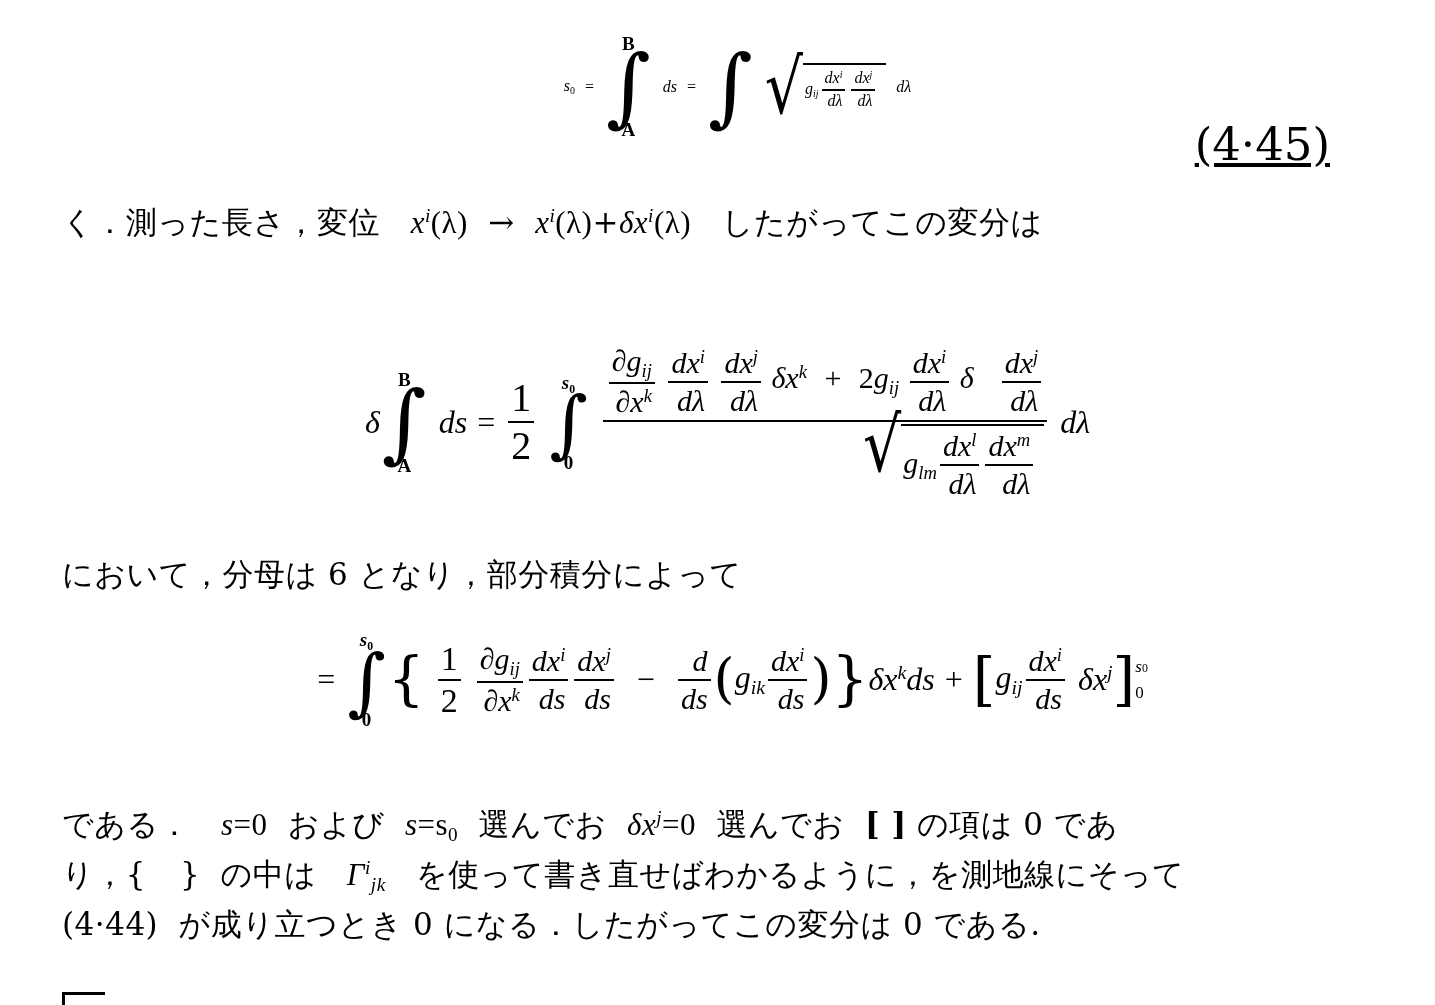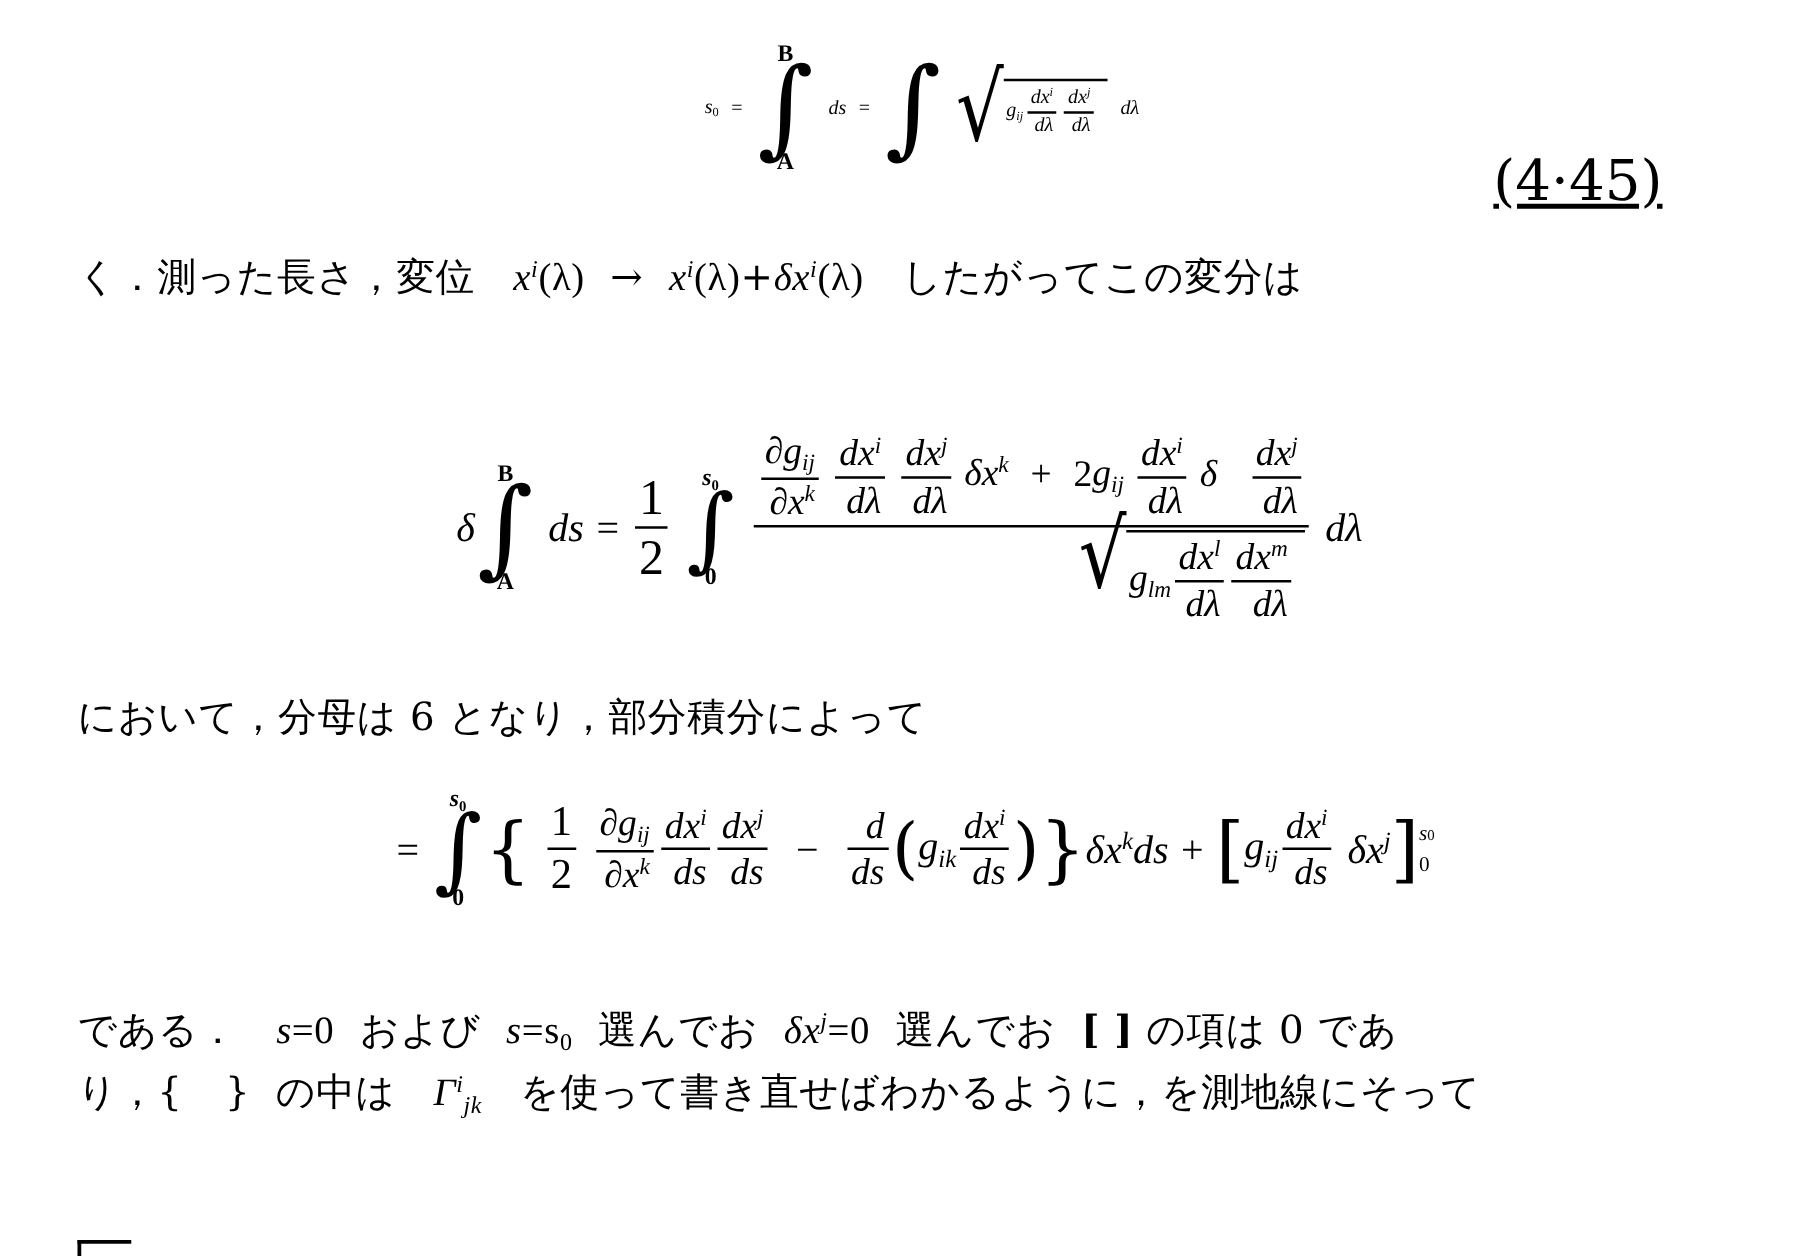--- a/index.html
+++ b/index.html
@@ -424,15 +424,19 @@
     <span class="gap-s"></span><span>選んでお</span><span class="gap-s"></span>
     <span class="bold">[  ]</span>
     <span>の項は 0 であ</span>
   </div>
   <div>
     <span>り，{</span><span class="gap-l"></span><span>}</span>
     <span class="gap-s"></span><span>の中は</span><span class="gap-m"></span>
     <span class="math it"><span>Γ</span><span class="sup">i</span><span class="sub">jk</span></span>
     <span class="gap-m"></span><span>を使って書き直せばわかるように，を測地線にそって</span>
   </div>
+  <div>
+    <span>(4·44)</span>
+    <span class="gap-s"></span><span>が成り立つとき 0 になる．したがってこの変分は 0 である.</span>
+  </div>
 </div>
 
 <div id="corner-mark"></div>
 
 </body></html>

